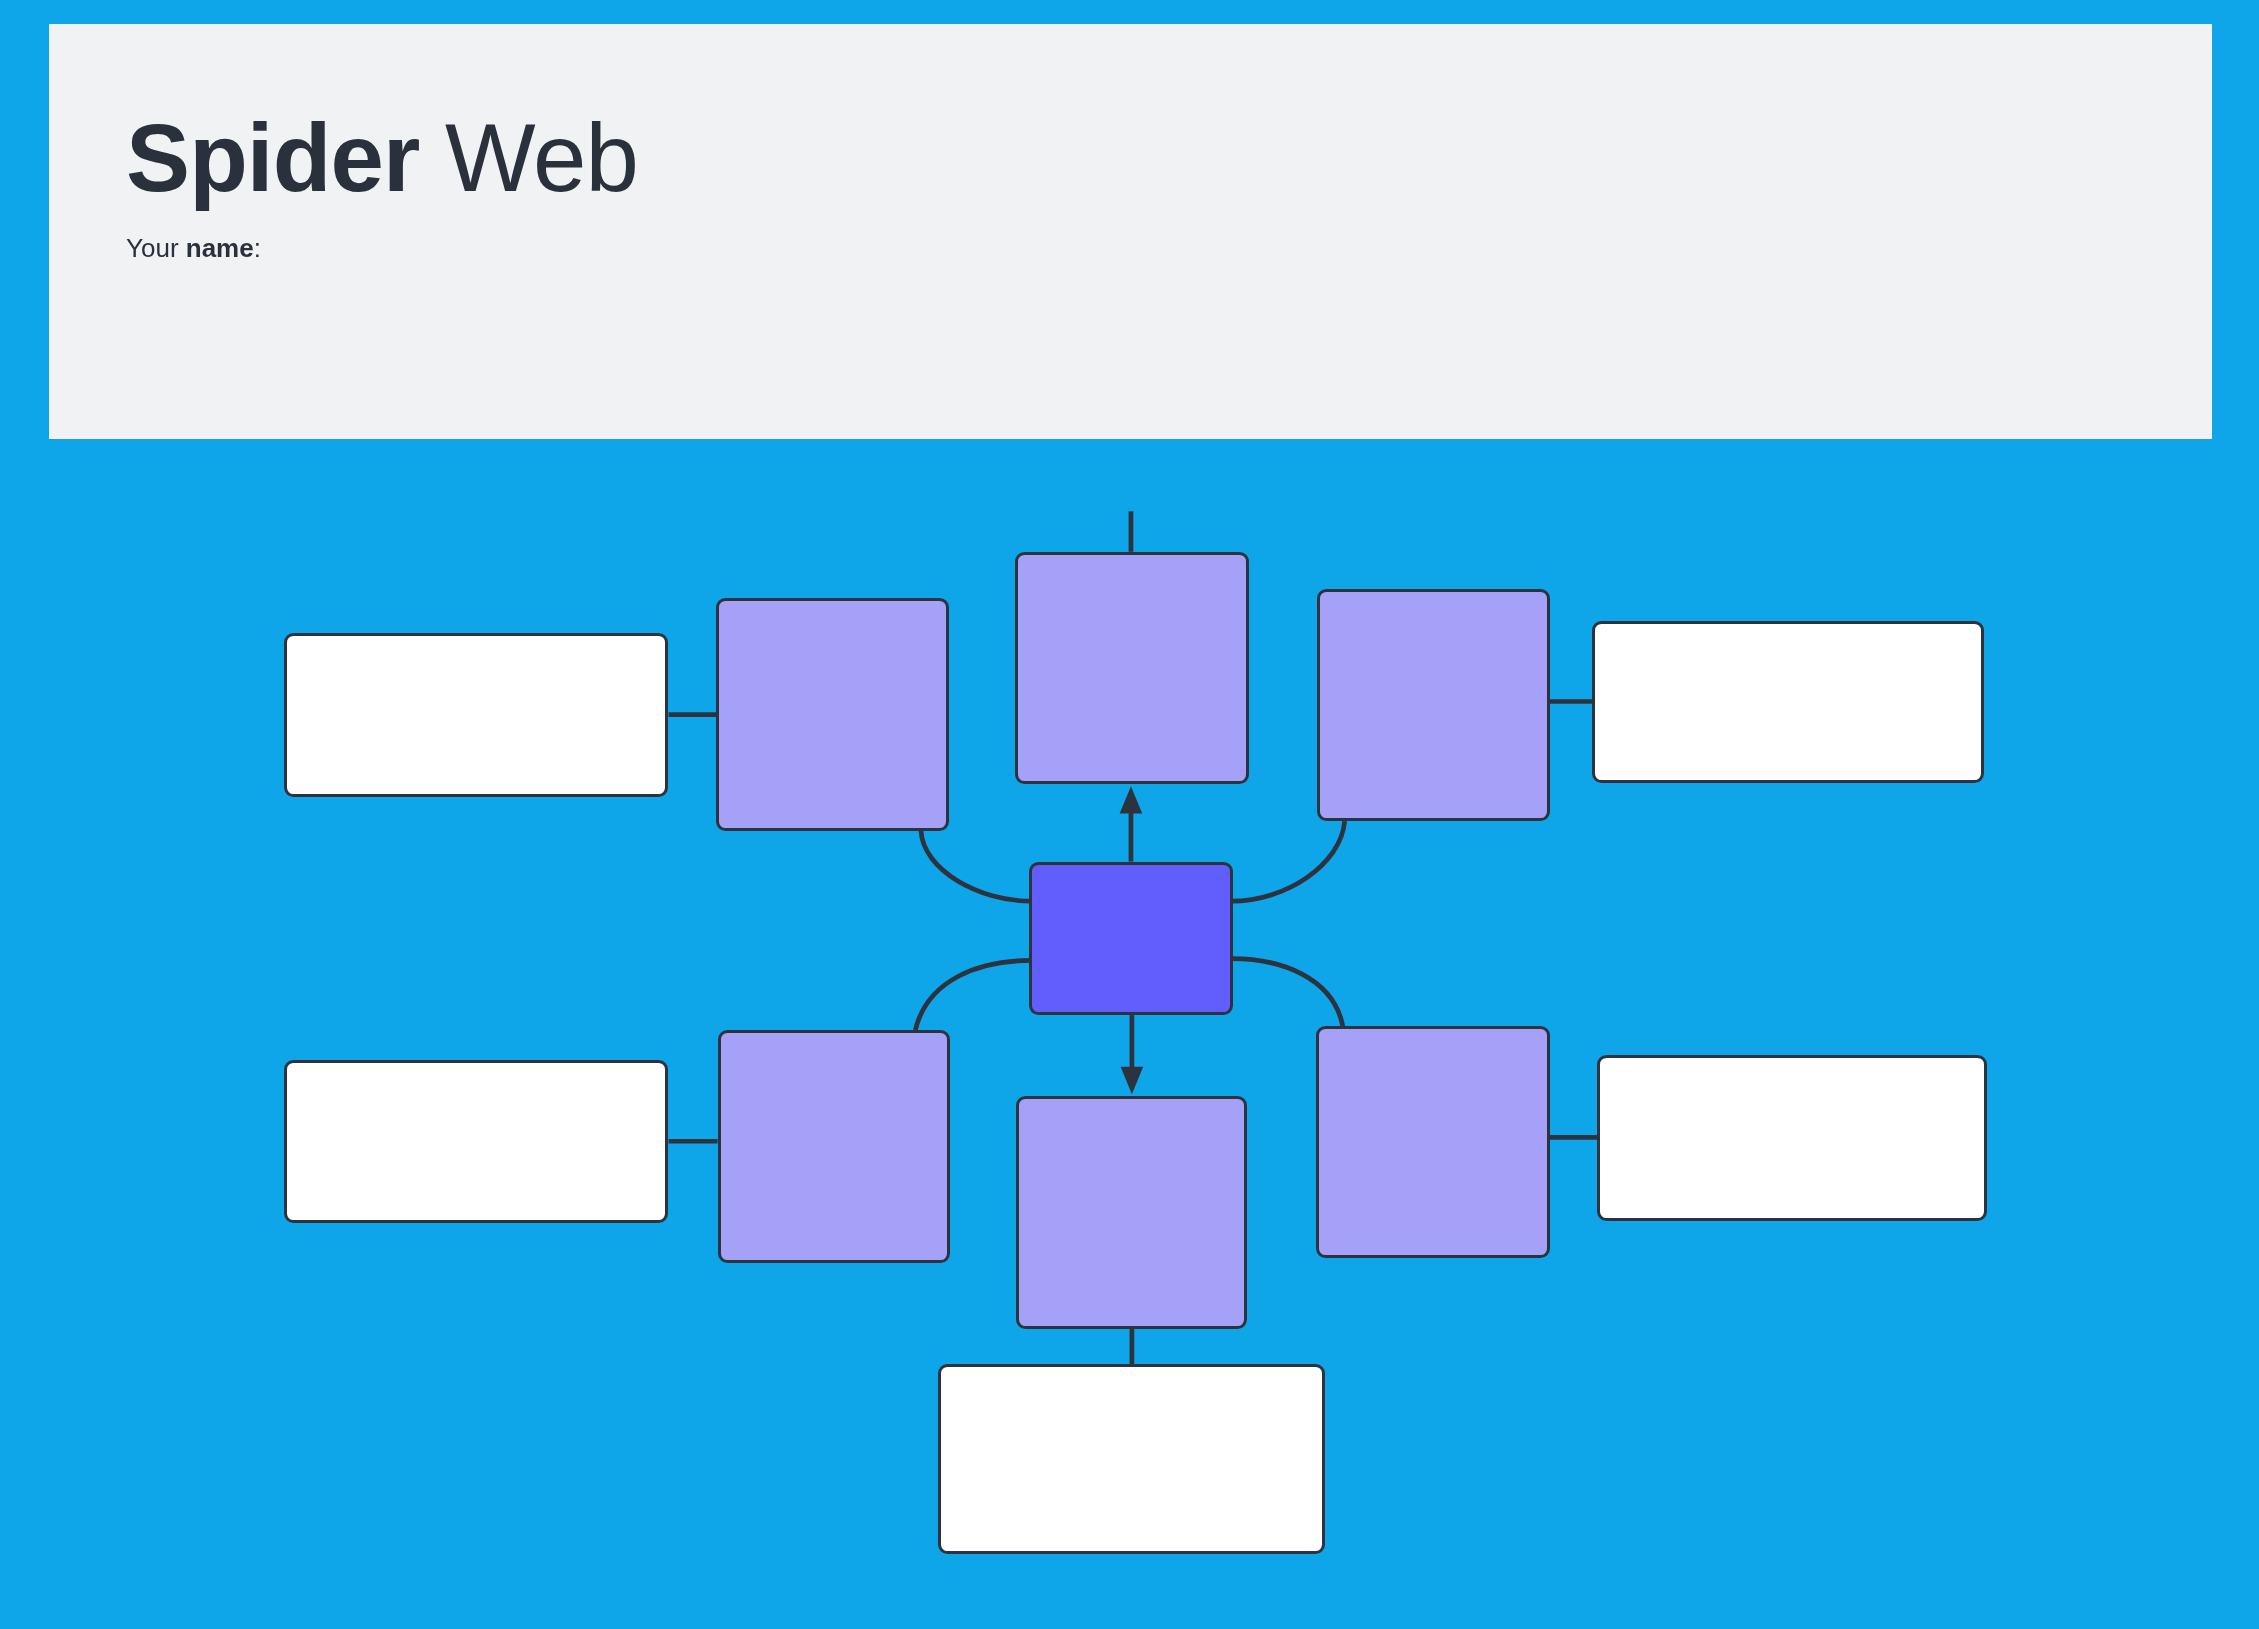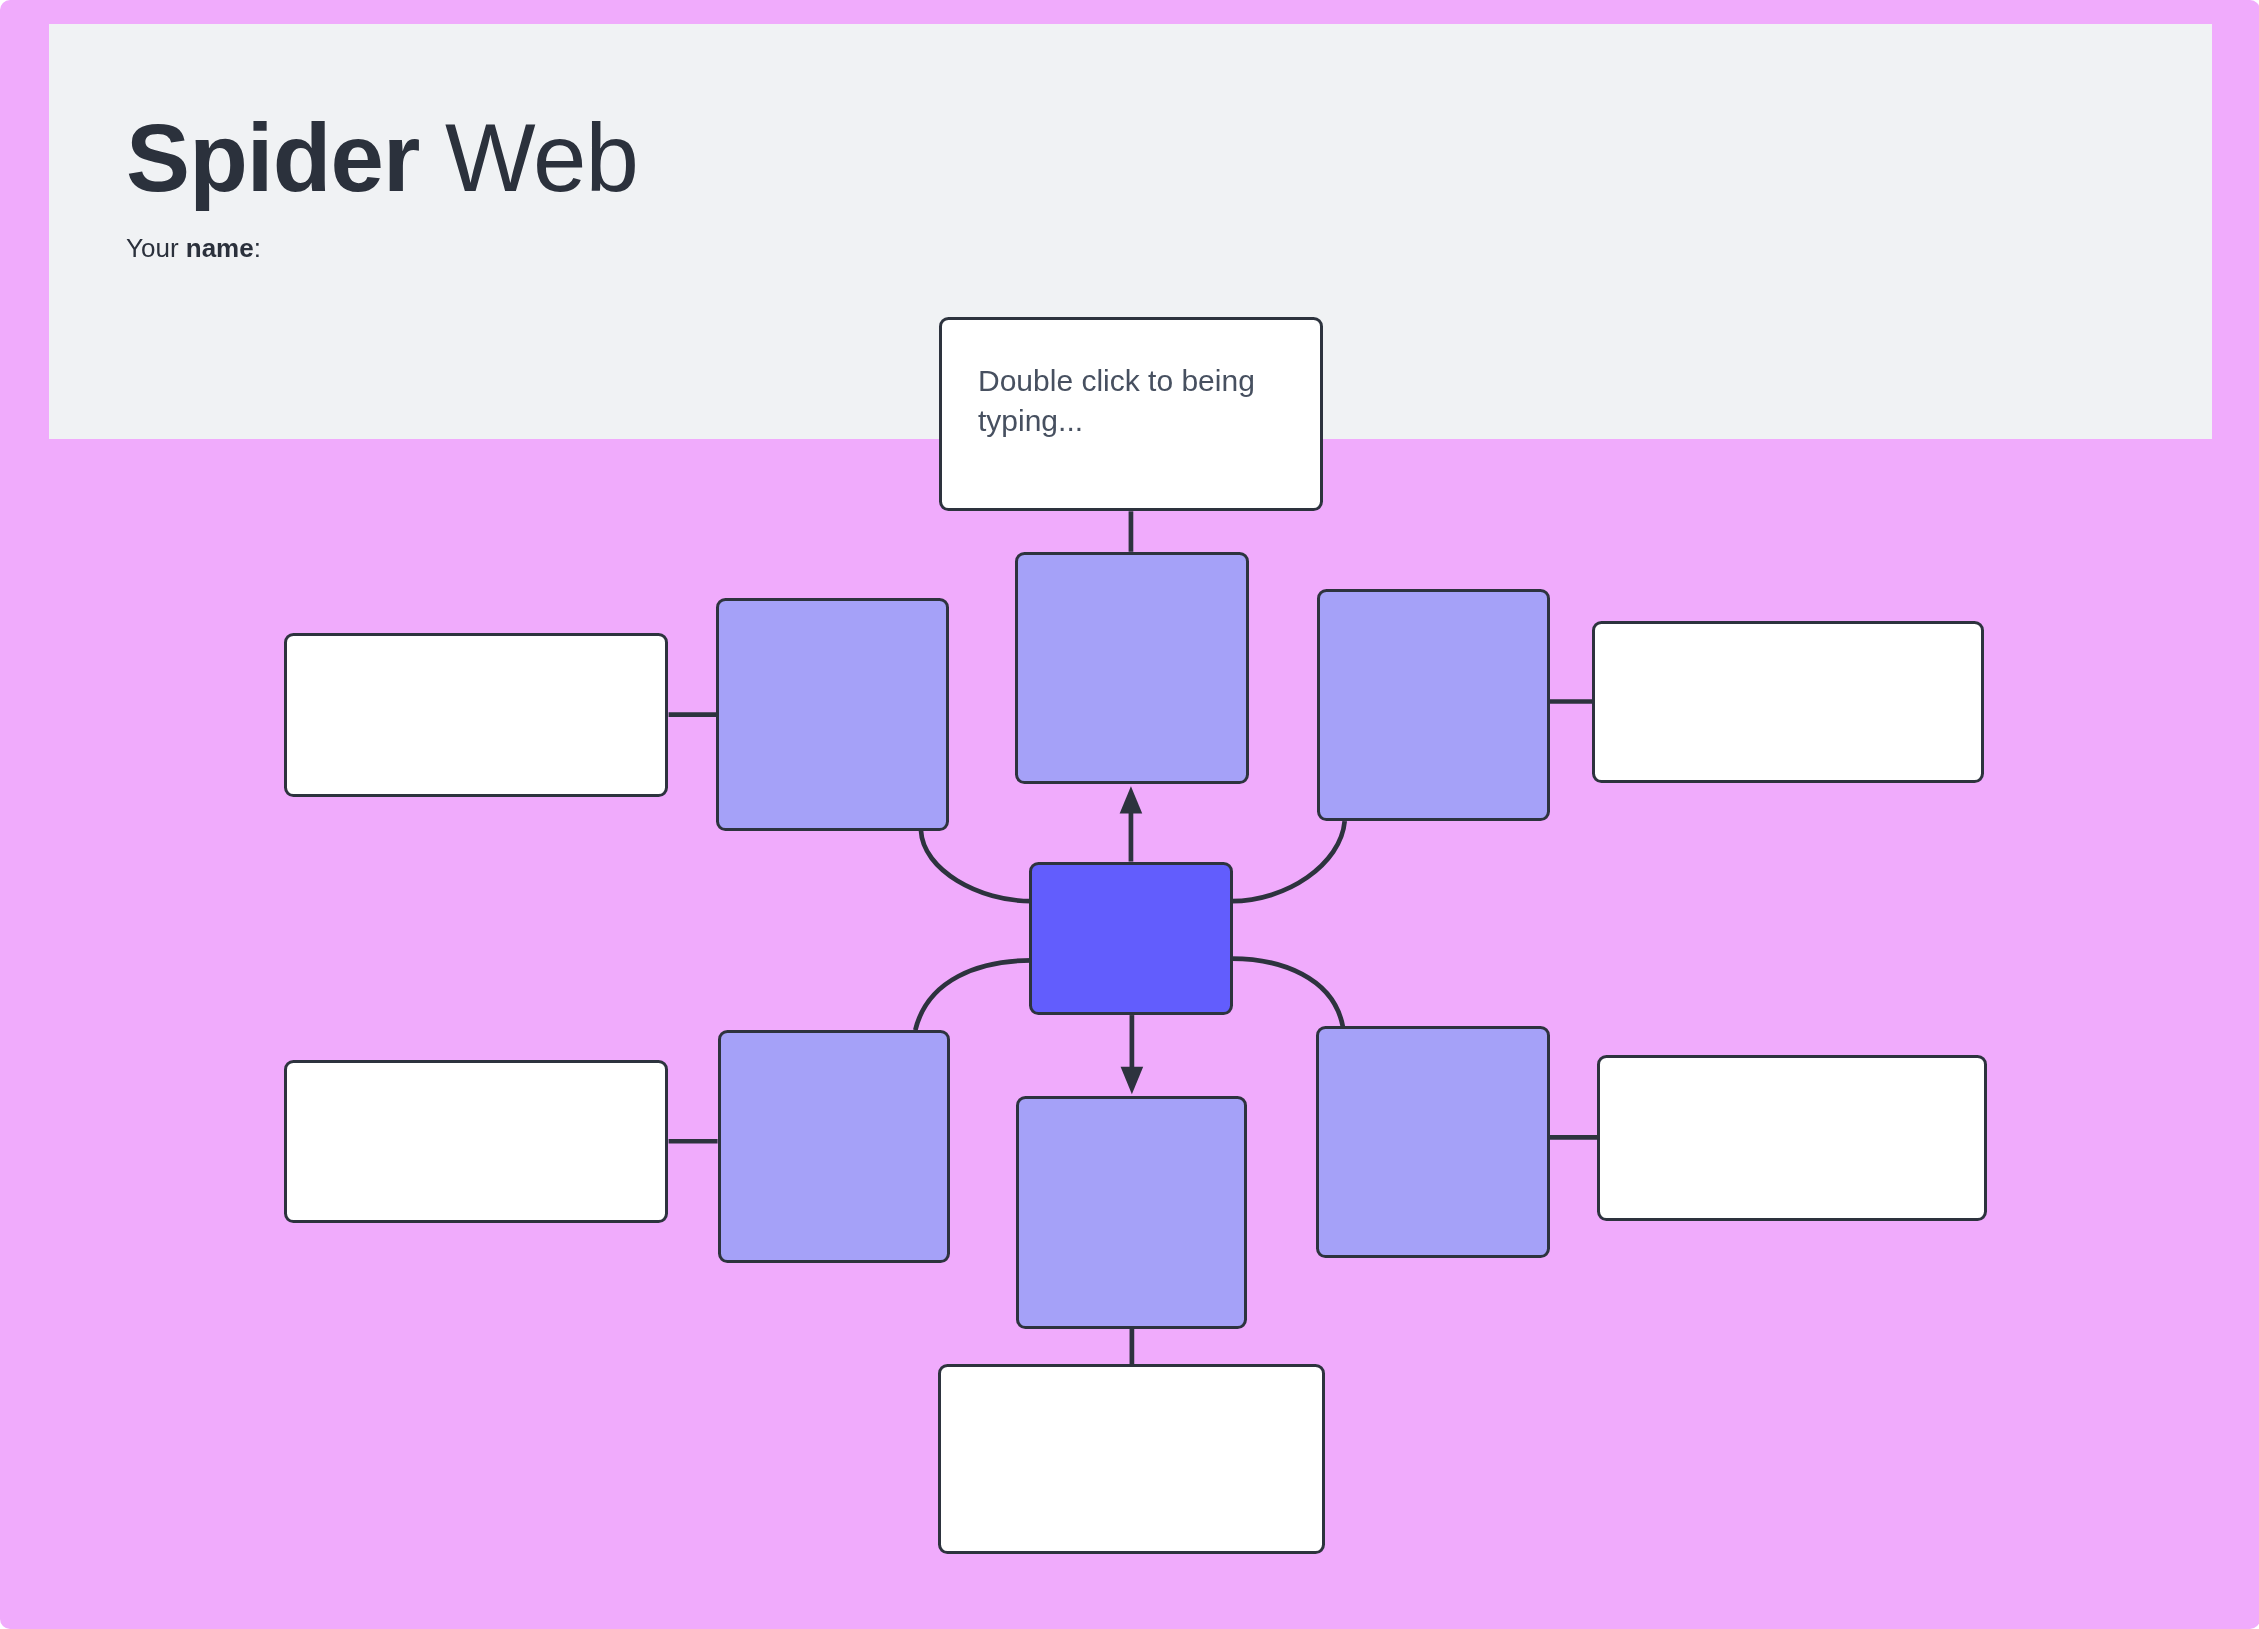--- a/index.html
+++ b/index.html
@@ -1,23 +1,22 @@
 <!DOCTYPE html>
 <html style="font-size:15px"><head>
 <meta charset="utf-8">
 <style>
   html, body { margin: 0; padding: 0; background: #ffffff; }
   .stage {
     position: relative;
     width: 2260px;
     height: 1629px;
-    background: #f0abfc;
+    background: #0ea5e9;
     overflow: hidden;
     font-family: "Liberation Sans", sans-serif;
-    border-radius: 10px;
   }
 
   
   .header-band {
     position: absolute;
     left: 49px; top: 23.5px;
     width: 2163px; height: 415px;
     background: #f0f2f4;
     z-index: 0;
   }
@@ -114,24 +113,20 @@
 
     <path d="M1202 1078 L1202 1136"></path>
     <polygon fill="#2d333e" stroke="none" points="1202,1162 1190,1133 1214,1133"></polygon>
 
     <path d="M978 882 C980 924 1040 957 1095 957"></path>
     <path d="M1428 872 C1424 918 1366 957 1308 957"></path>
     <path d="M1095 1020 C1040 1020 985 1040 972 1094"></path>
     <path d="M1308 1018 C1360 1018 1416 1038 1426 1090"></path>
   </svg>
 
-  <div class="node n-top-note">
-    <span class="label">Double click to being
-typing...</span>
-  </div>
 
   <div class="node light n-branch-top">
     <span class="label"></span>
   </div>
 
   <div class="node light n-branch-ul">
     <span class="label"></span>
   </div>
 
   <div class="node light n-branch-ur">

